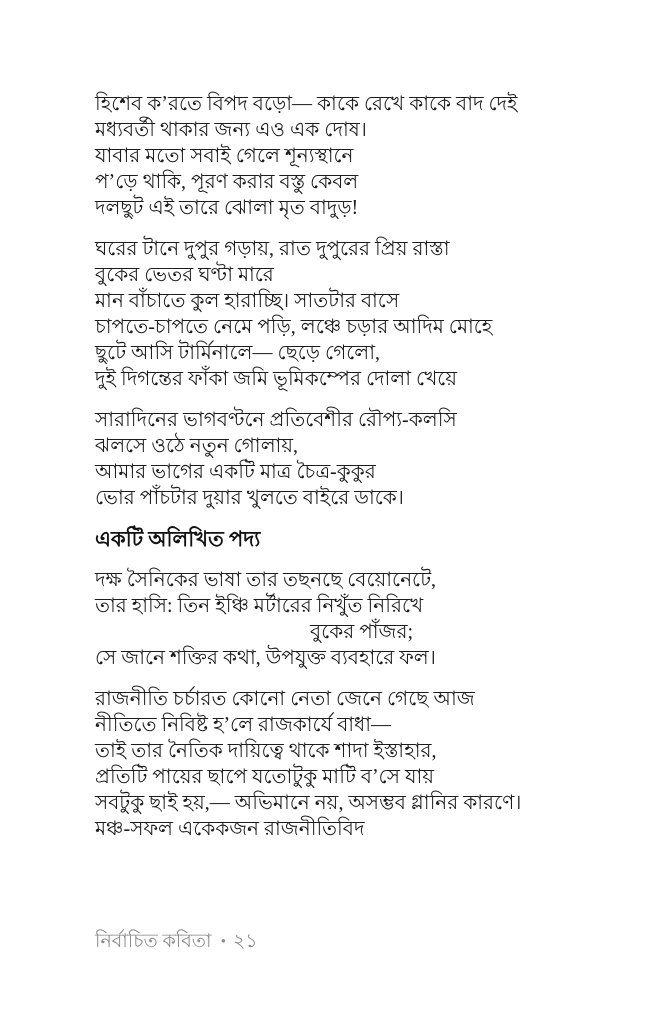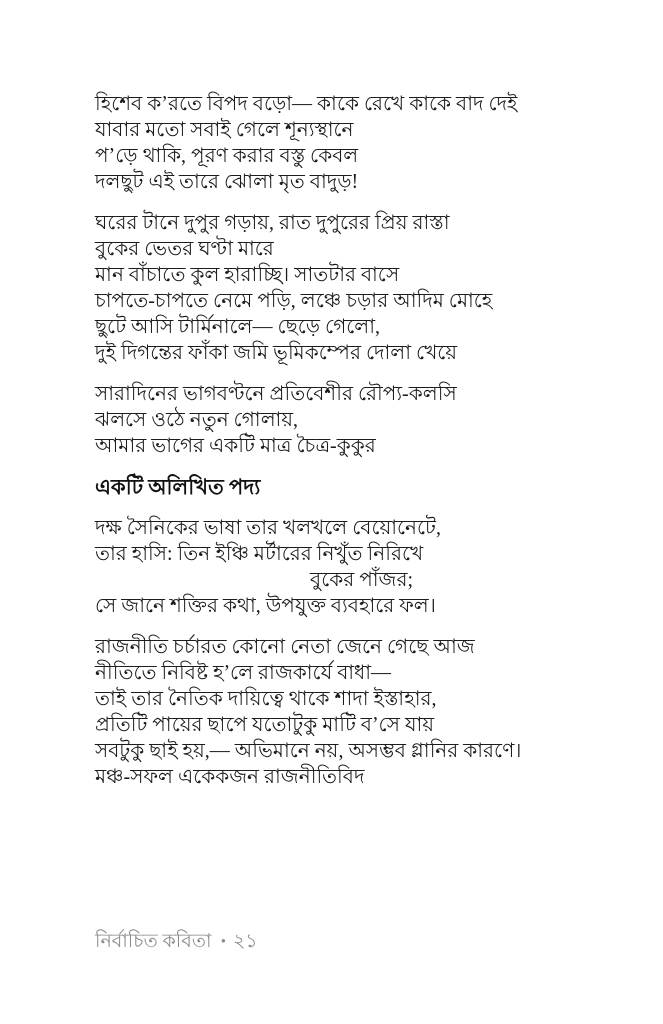--- a/index.html
+++ b/index.html
@@ -59,44 +59,46 @@
   }
 </style>
 </head>
 <body>
 
 <div class="page">
   <main class="content">
 
     <section class="stanza">
       <p class="line">হিশেব ক’রতে বিপদ বড়ো— কাকে রেখে কাকে বাদ দেই</p>
+      <p class="line">মধ্যবর্তী থাকার জন্য এও এক দোষ।</p>
       <p class="line">যাবার মতো সবাই গেলে শূন্যস্থানে</p>
       <p class="line">প’ড়ে থাকি, পূরণ করার বস্তু কেবল</p>
       <p class="line">দলছুট এই তারে ঝোলা মৃত বাদুড়!</p>
     </section>
 
     <section class="stanza">
       <p class="line">ঘরের টানে দুপুর গড়ায়, রাত দুপুরের প্রিয় রাস্তা</p>
       <p class="line">বুকের ভেতর ঘণ্টা মারে</p>
       <p class="line">মান বাঁচাতে কুল হারাচ্ছি। সাতটার বাসে</p>
       <p class="line">চাপতে-চাপতে নেমে পড়ি, লঞ্চে চড়ার আদিম মোহে</p>
       <p class="line">ছুটে আসি টার্মিনালে— ছেড়ে গেলো,</p>
       <p class="line">দুই দিগন্তের ফাঁকা জমি ভূমিকম্পের দোলা খেয়ে</p>
     </section>
 
     <section class="stanza">
       <p class="line">সারাদিনের ভাগবণ্টনে প্রতিবেশীর রৌপ্য-কলসি</p>
       <p class="line">ঝলসে ওঠে নতুন গোলায়,</p>
       <p class="line">আমার ভাগের একটি মাত্র চৈত্র-কুকুর</p>
+      <p class="line">ভোর পাঁচটার দুয়ার খুলতে বাইরে ডাকে।</p>
     </section>
 
     <h2 class="poem-title">একটি অলিখিত পদ্য</h2>
 
     <section class="stanza">
-      <p class="line">দক্ষ সৈনিকের ভাষা তার খলখলে বেয়োনেটে,</p>
+      <p class="line">দক্ষ সৈনিকের ভাষা তার তছনছে বেয়োনেটে,</p>
       <p class="line">তার হাসি: তিন ইঞ্চি মর্টারের নিখুঁত নিরিখে</p>
       <p class="line indent-right">বুকের পাঁজর;</p>
       <p class="line">সে জানে শক্তির কথা, উপযুক্ত ব্যবহারে ফল।</p>
     </section>
 
     <section class="stanza">
       <p class="line">রাজনীতি চর্চারত কোনো নেতা জেনে গেছে আজ</p>
       <p class="line">নীতিতে নিবিষ্ট হ’লে রাজকার্যে বাধা—</p>
       <p class="line">তাই তার নৈতিক দায়িত্বে থাকে শাদা ইস্তাহার,</p>
       <p class="line">প্রতিটি পায়ের ছাপে যতোটুকু মাটি ব’সে যায়</p>

